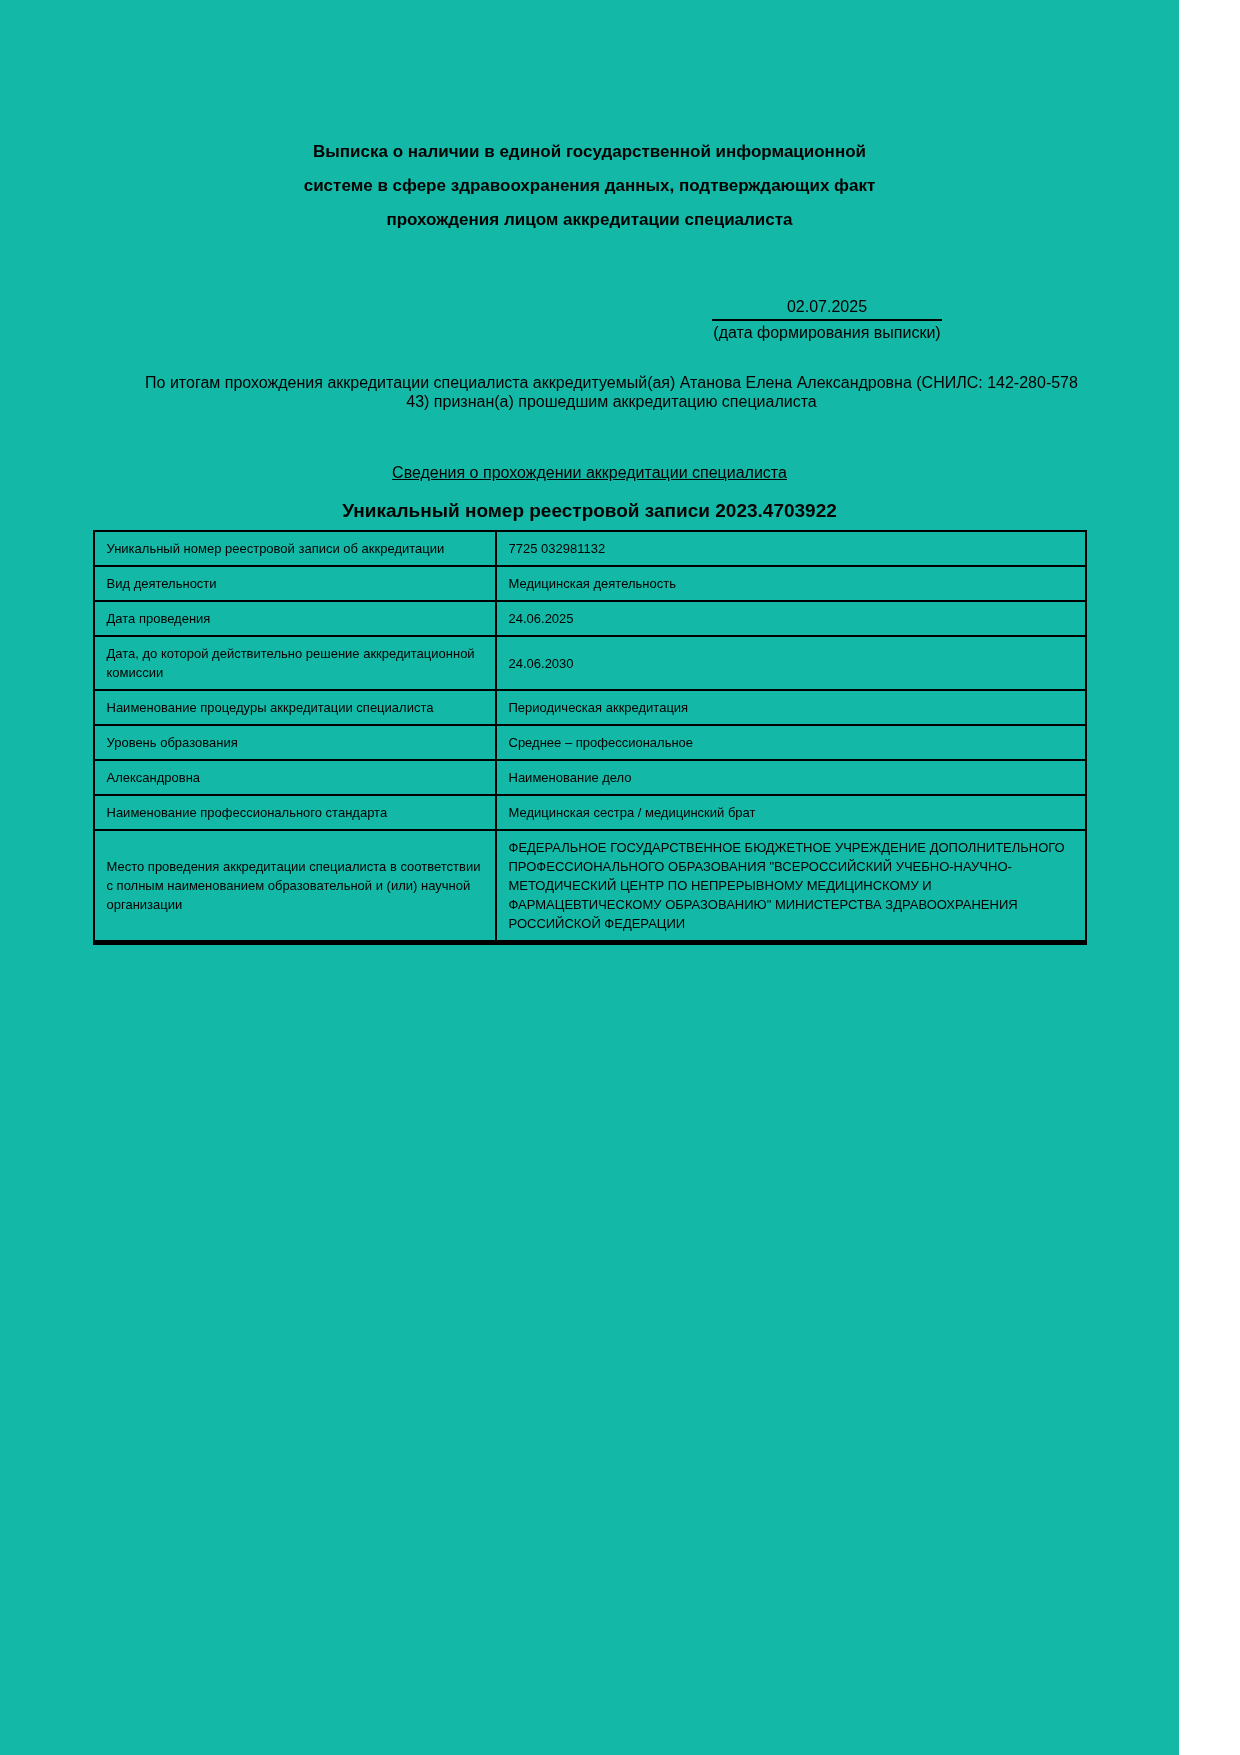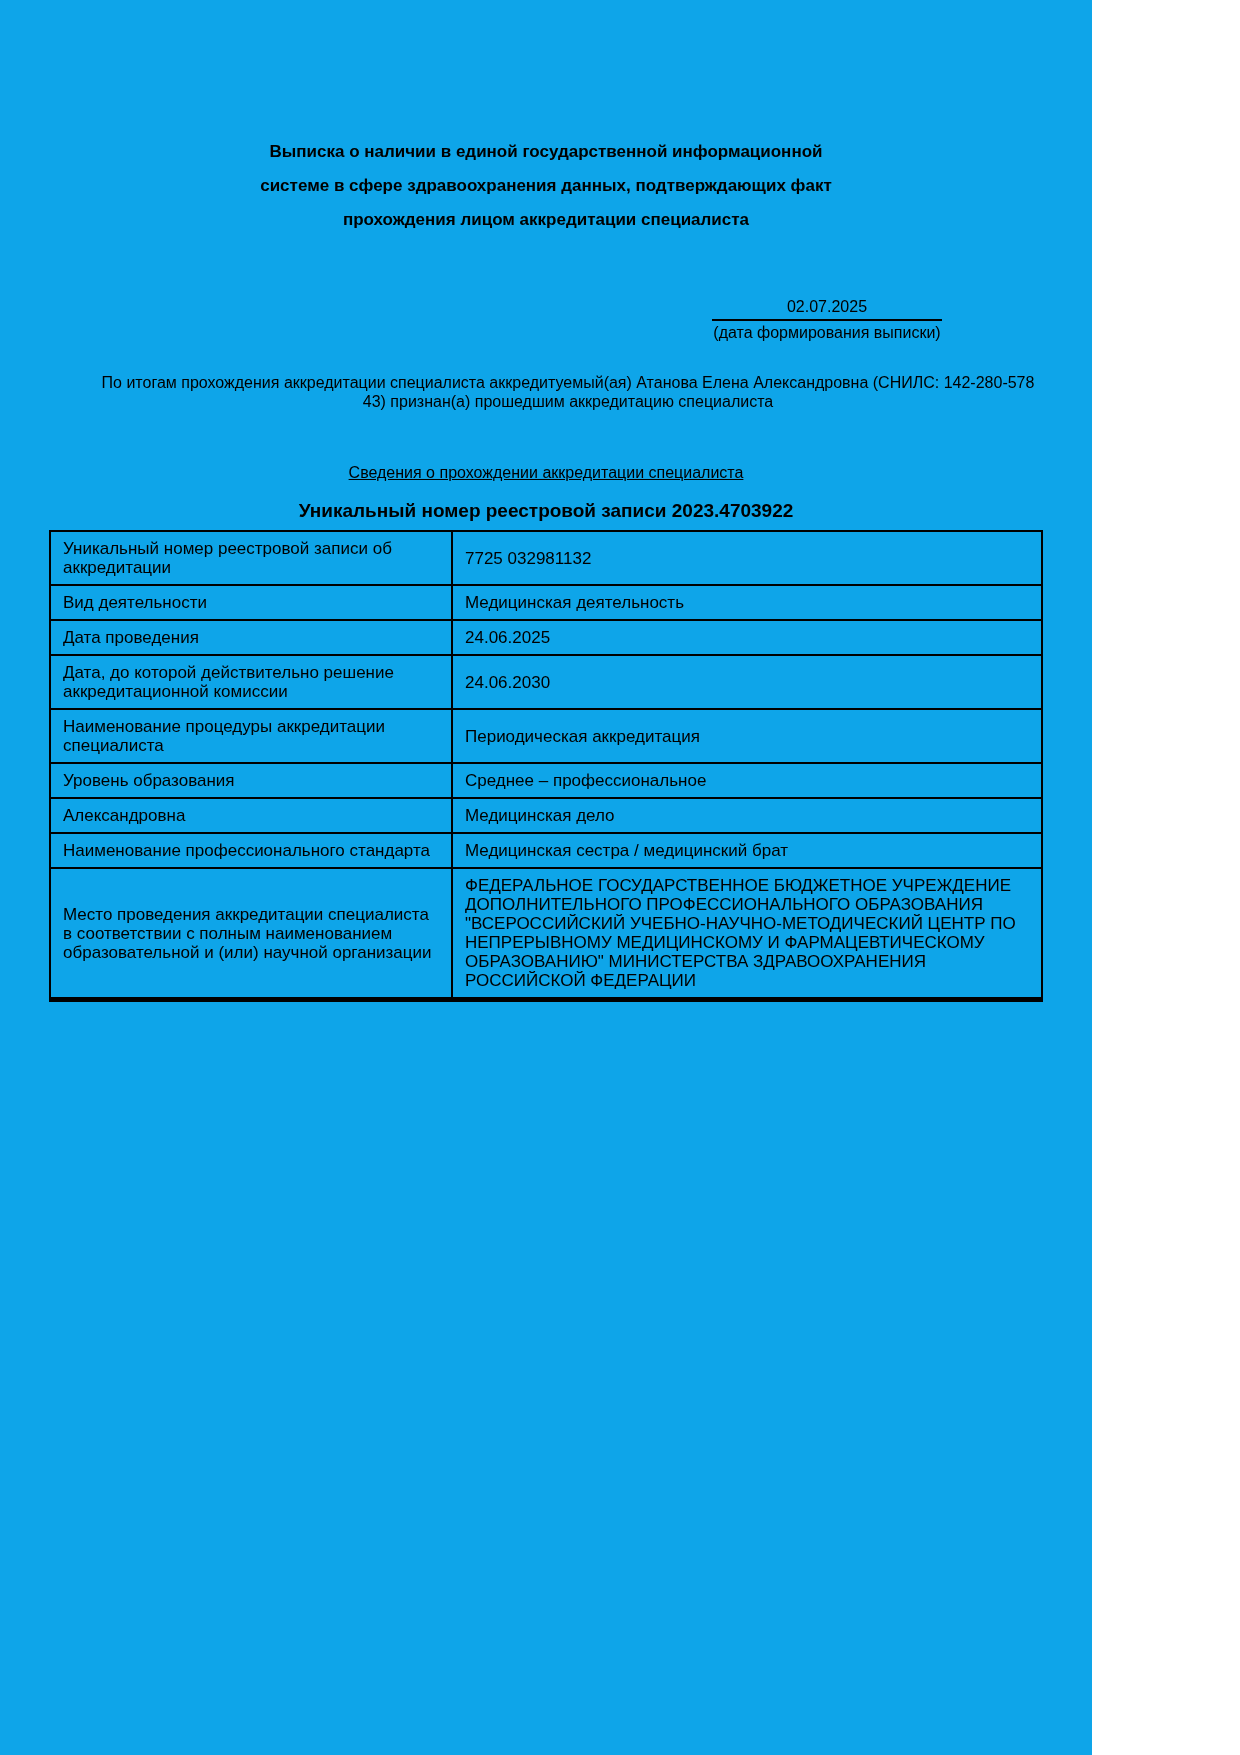--- a/index.html
+++ b/index.html
@@ -4,23 +4,23 @@
 <style>
   html, body {
     margin: 0;
     padding: 0;
     background: #ffffff;
     color: #000000;
     font-family: "Liberation Sans", sans-serif;
   }
   .page {
     position: relative;
-    width: 1092px;
+    width: 1179px;
     height: 1755px;
-    background: #0ea5e9;
+    background: #14b8a6;
     overflow: hidden;
   }
   .doc-title {
     margin-top: 135px;
     text-align: center;
     font-weight: bold;
     font-size: 17px;
     line-height: 34px;
   }
   .date-block {
@@ -62,21 +62,21 @@
     font-weight: bold;
     line-height: 22px;
   }
   table.acc-table {
     width: 940px;
     margin: 8px auto 0 auto;
     border-collapse: collapse;
     table-layout: fixed;
     border: 2px solid #000000;
     border-bottom: 5px solid #000000;
-    font-size: 17px;
+    font-size: 13px;
   }
   .acc-table td {
     border: 2px solid #000000;
     padding: 7px 12px;
     line-height: 19px;
     vertical-align: middle;
     word-wrap: break-word;
   }
   .acc-table td.label-cell { width: 376px; }
   .acc-table td.value-cell { width: 564px; }
@@ -127,21 +127,21 @@
         <tr>
           <td class="label-cell">Наименование процедуры аккредитации специалиста</td>
           <td class="value-cell">Периодическая аккредитация</td>
         </tr>
         <tr>
           <td class="label-cell">Уровень образования</td>
           <td class="value-cell">Среднее – профессиональное</td>
         </tr>
         <tr>
           <td class="label-cell">Александровна</td>
-          <td class="value-cell">Медицинская дело</td>
+          <td class="value-cell">Наименование дело</td>
         </tr>
         <tr>
           <td class="label-cell">Наименование профессионального стандарта</td>
           <td class="value-cell">Медицинская сестра / медицинский брат</td>
         </tr>
         <tr>
           <td class="label-cell">Место проведения аккредитации специалиста в соответствии с полным наименованием образовательной и (или) научной организации</td>
           <td class="value-cell">ФЕДЕРАЛЬНОЕ ГОСУДАРСТВЕННОЕ БЮДЖЕТНОЕ УЧРЕЖДЕНИЕ ДОПОЛНИТЕЛЬНОГО ПРОФЕССИОНАЛЬНОГО ОБРАЗОВАНИЯ "ВСЕРОССИЙСКИЙ УЧЕБНО-НАУЧНО-МЕТОДИЧЕСКИЙ ЦЕНТР ПО НЕПРЕРЫВНОМУ МЕДИЦИНСКОМУ И ФАРМАЦЕВТИЧЕСКОМУ ОБРАЗОВАНИЮ" МИНИСТЕРСТВА ЗДРАВООХРАНЕНИЯ РОССИЙСКОЙ ФЕДЕРАЦИИ</td>
         </tr>
       </tbody>

